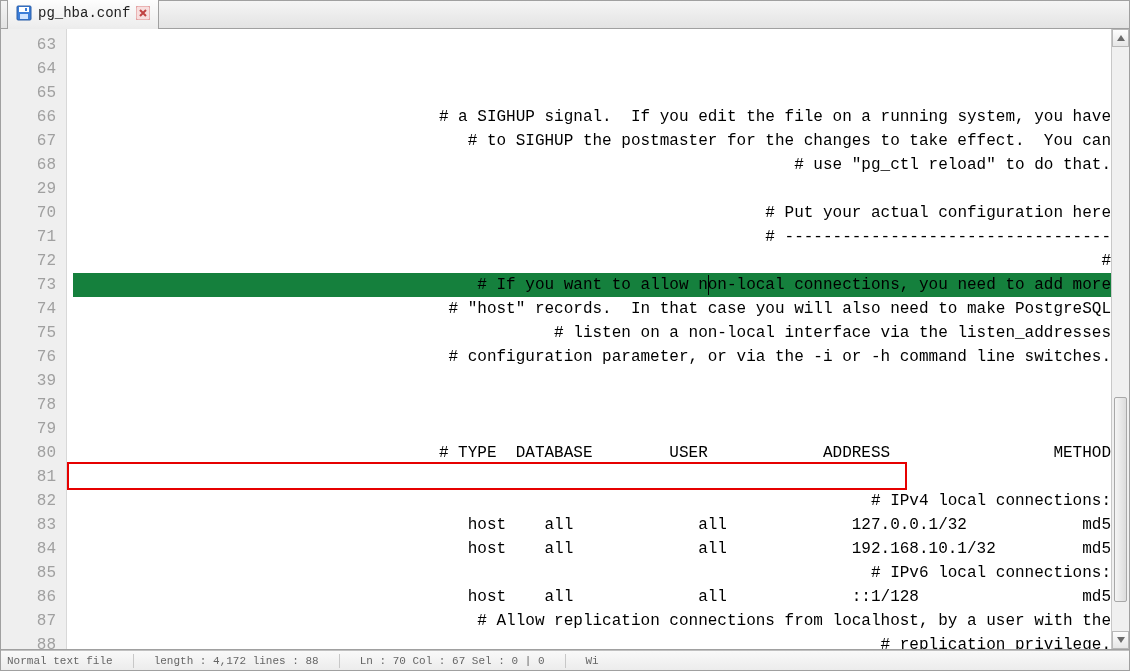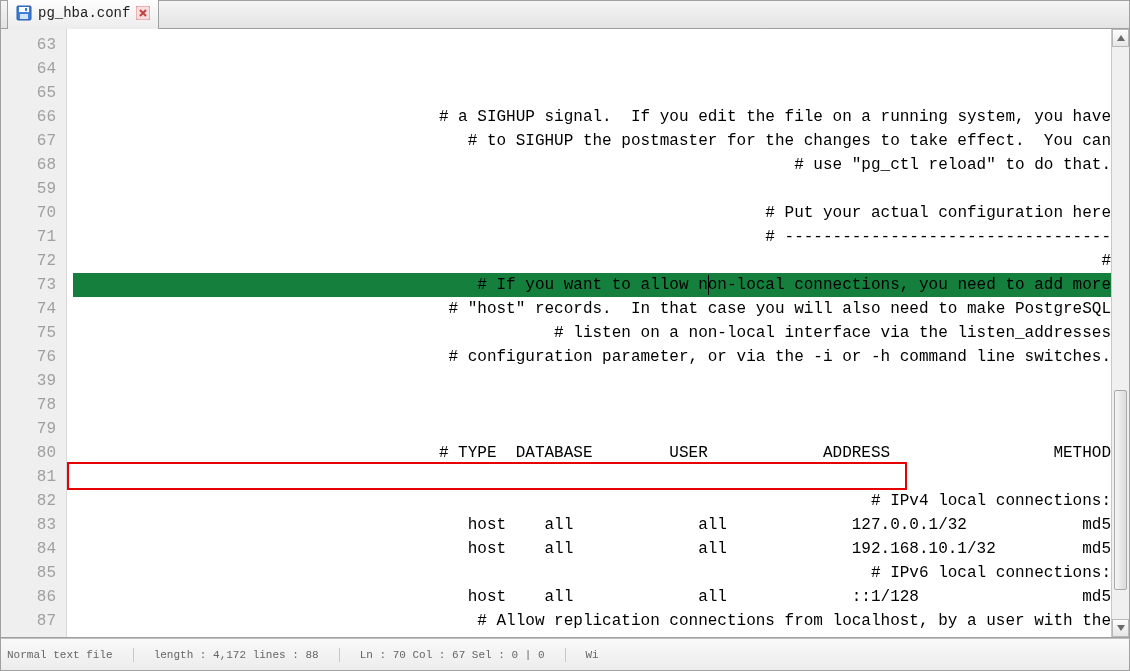--- a/index.html
+++ b/index.html
@@ -25,21 +25,21 @@
   
   .redbox { position:absolute; border:2px solid #e60000; pointer-events:none; }
 
   
   .scrollv { width:18px; background:#f0f0f0; border-left:1px solid #c8c8c8; display:flex; flex-direction:column; }
   .scrollv .btn { height:18px; display:flex; align-items:center; justify-content:center; background:linear-gradient(to bottom,#fdfdfd,#e6e6e6); border:1px solid #b8b8b8; }
   .scrollv .track { flex:1; position:relative; }
   .scrollv .thumb { position:absolute; left:2px; right:2px; background:linear-gradient(to right,#f5f5f5,#dcdcdc); border:1px solid #a8a8a8; border-radius:2px; }
 
   
-  .statusbar { height:32px; background:linear-gradient(to bottom,#f9f9f9,#ececec); border-top:1px solid #c0c0c0; display:flex; align-items:center; font-size:11px; color:#666; padding:0 6px; gap:20px; overflow:hidden; }
+  .statusbar { height:20px; background:linear-gradient(to bottom,#f9f9f9,#ececec); border-top:1px solid #c0c0c0; display:flex; align-items:center; font-size:11px; color:#666; padding:0 6px; gap:20px; overflow:hidden; }
   .statusbar .sep { width:1px; height:14px; background:#c8c8c8; }
 
 </style>
 </head>
 <body>
 
 <div class="app">
 
   <div class="tabbar">
     <div class="tab">
@@ -62,21 +62,21 @@
   </div>
 
   <div class="editor-wrap">
     <div class="gutter" id="gutter">
         <div>63</div>
         <div>64</div>
         <div>65</div>
         <div>66</div>
         <div>67</div>
         <div>68</div>
-        <div>59</div>
+        <div>29</div>
         <div>70</div>
         <div>71</div>
         <div>72</div>
         <div>73</div>
         <div>74</div>
         <div>75</div>
         <div>76</div>
         <div>39</div>
         <div>78</div>
         <div>79</div>

